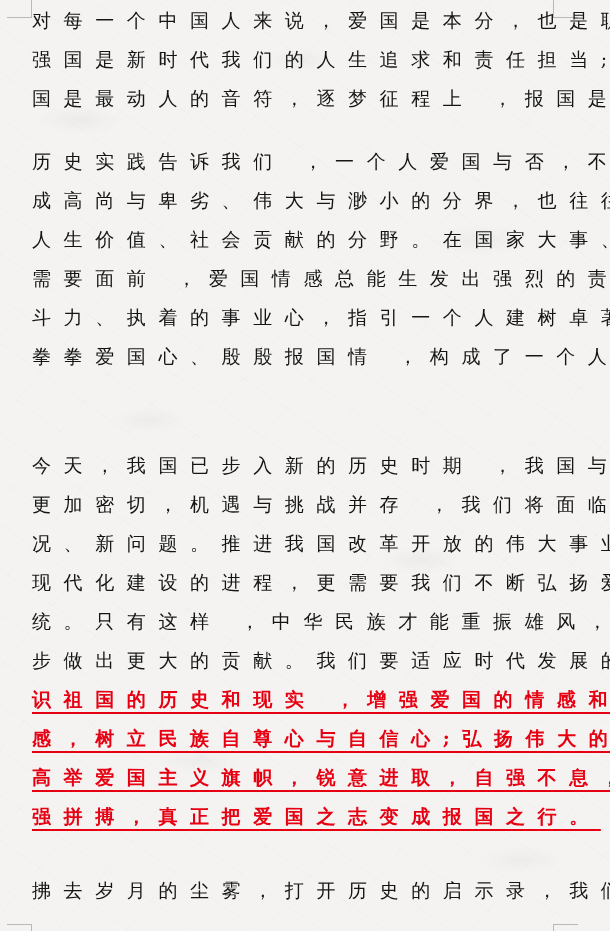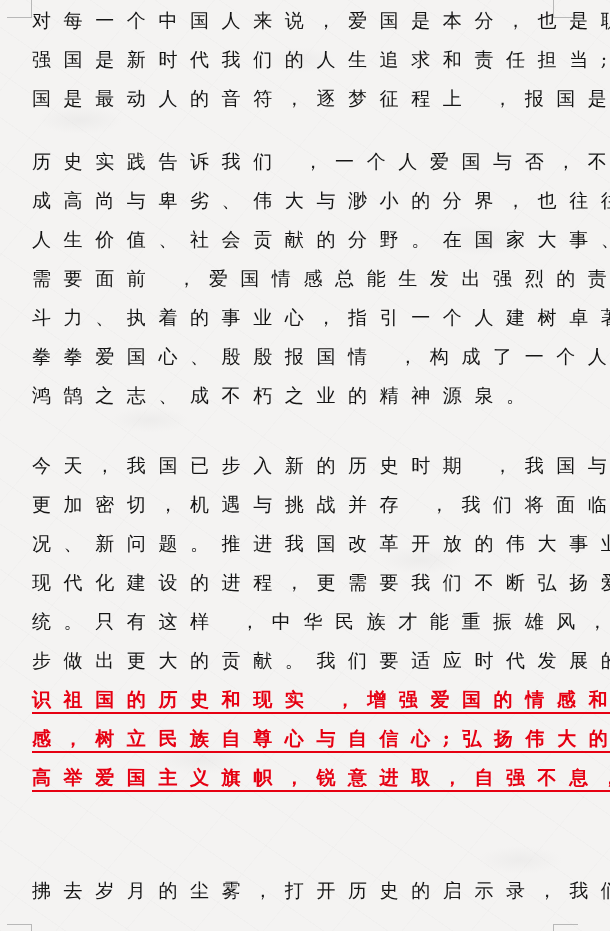--- a/index.html
+++ b/index.html
@@ -87,32 +87,32 @@
     <span class="line"><span>国是最动人的音符，逐梦征程上 ，报国是最鲜艳的色彩。</span></span>
   </p>
 
   <p class="para p2">
     <span class="line"><span>历史实践告诉我们 ，一个人爱国与否，不仅在精神层面形</span></span>
     <span class="line"><span>成高尚与卑劣、伟大与渺小的分界，也往往在意义层面引致</span></span>
     <span class="line"><span>人生价值、社会贡献的分野。在国家大事、民族大义、时代</span></span>
     <span class="line"><span>需要面前 ，爱国情感总能生发出强烈的责任感、旺盛的战</span></span>
     <span class="line"><span>斗力、执着的事业心，指引一个人建树卓著功勋。可以说 ，</span></span>
     <span class="line"><span>拳拳爱国心、殷殷报国情 ，构成了一个人养浩然之气、立</span></span>
-    <span class="line"><span>鸿鹄之志、成不朽之业的精神源泉。</span></span>
   </p>
 
   <p class="para p3">
     <span class="line"><span>今天，我国已步入新的历史时期 ，我国与世界各国的联系</span></span>
     <span class="line"><span>更加密切，机遇与挑战并存 ，我们将面临越来越多的新情</span></span>
     <span class="line"><span>况、新问题。推进我国改革开放的伟大事业，加快社会主义</span></span>
     <span class="line"><span>现代化建设的进程，更需要我们不断弘扬爱国主义的优良传</span></span>
     <span class="line"><span>统。只有这样 ，中华民族才能重振雄风，为人类文明与进</span></span>
     <span class="line"><span>步做出更大的贡献。我们要适应时代发展的要求 ，</span></span>
     <span class="line"><span class="em">识祖国的历史和现实 ，增强爱国的情感和振兴祖国的责任</span></span>
     <span class="line"><span class="em">感，树立民族自尊心与自信心;弘扬伟大的中华民族精神，</span></span>
     <span class="line"><span class="em">高举爱国主义旗帜，锐意进取，自强不息，艰苦奋斗 ，顽</span></span>
+    <span class="line"><span class="em">强拼搏，真正把爱国之志变成报国之行。</span></span>
   </p>
 
   <p class="para p4">
     <span class="line"><span>拂去岁月的尘雾，打开历史的启示录，我们看到，只有与祖</span></span>
   </p>
 
 </div>
 
 </body></html>

